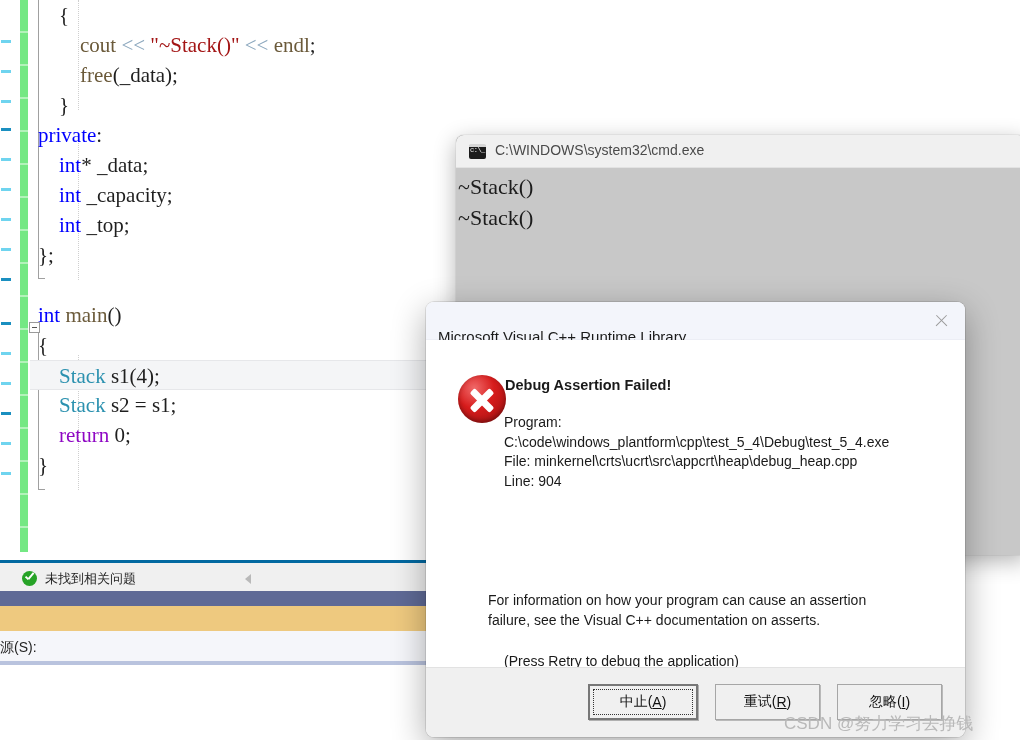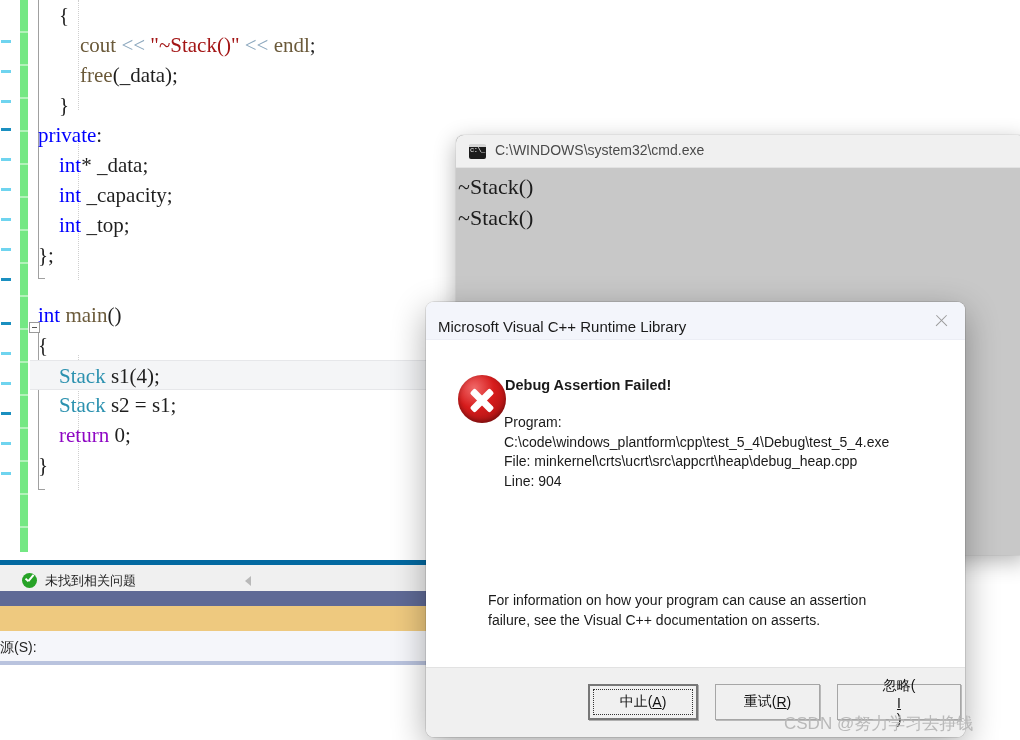--- a/index.html
+++ b/index.html
@@ -79,21 +79,21 @@
     position: absolute; left: 29px; top: 322px; width: 11px; height: 11px;
     border: 1px solid #9a9a9a; background: #fff;
   }
   .collapse-box::after {
     content: ""; position: absolute; left: 2px; top: 4px; width: 5px; height: 1px; background: #555;
   }
 
   
   .err-list {
     position: absolute; left: 0; top: 560px; width: 470px; height: 31px;
-    background: #f0f0f0; border-top: 5px solid #0369a1;
+    background: #f0f0f0; border-top: 3px solid #0369a1;
   }
   .err-ok-icon {
     position: absolute; left: 22px; top: 8px; width: 15px; height: 15px;
     border-radius: 50%; background: #27a327;
   }
   .err-ok-icon::after {
     content: ""; position: absolute; left: 3px; top: 6px; width: 4px; height: 2px;
     background: #fff; transform: rotate(45deg);
   }
   .err-ok-icon::before {
@@ -191,21 +191,21 @@
     border-radius: 8px;
     box-shadow: 0 10px 34px rgba(0,0,0,.33), 0 0 0 1px rgba(0,0,0,.10);
     overflow: hidden;
   }
   .dlg-titlebar {
     position: absolute; left: 0; top: 0; width: 100%; height: 38px;
     background: #f3f5fb;
     border-bottom: 1px solid #eceef5;
   }
   .dlg-title {
-    position: absolute; left: 12px; top: 16px;
+    position: absolute; left: 12px; top: 26px;
     font-size: 15px; color: #1a1a1a;
   }
   .dlg-close {
     position: absolute; right: 10px; top: 8px; width: 26px; height: 22px;
     cursor: pointer;
   }
   .dlg-close::before, .dlg-close::after {
     content: ""; position: absolute; left: 5px; top: 10px;
     width: 15px; height: 1.4px; background: #9a9a9a;
   }
@@ -265,21 +265,21 @@
   .dbtn.default {
     border: 2px solid #777;
     box-shadow: 1px 1px 0 #b0b0b0;
   }
   .dbtn.default .focusring {
     position: absolute; left: 3px; top: 3px; right: 3px; bottom: 3px;
     border: 1px dotted #333;
   }
   .btn-abort  { left: 162px; width: 110px; }
   .btn-retry  { left: 289px; width: 105px; }
-  .btn-ignore { left: 411px; width: 124px; flex-direction: column; }
+  .btn-ignore { left: 411px; width: 105px; }
   .acc { text-decoration: underline; }
 
   .watermark {
     position: absolute; left: 784px; top: 712px;
     font-size: 17px; color: #b9b9b9;
     white-space: nowrap; pointer-events: none;
     font-family: "Liberation Sans", sans-serif;
   }
 </style>
 </head>
@@ -354,20 +354,21 @@
 
     <div class="dlg-body">
       <div class="err-badge"></div>
       <div class="dlg-heading">Debug Assertion Failed!</div>
       <div class="dlg-text">Program:
 C:\code\windows_plantform\cpp\test_5_4\Debug\test_5_4.exe
 File: minkernel\crts\ucrt\src\appcrt\heap\debug_heap.cpp
 Line: 904</div>
       <div class="dlg-info">For information on how your program can cause an assertion
 failure, see the Visual C++ documentation on asserts.</div>
+      <div class="dlg-hint">(Press Retry to debug the application)</div>
     </div>
 
     <div class="dlg-footer">
       <div class="dbtn default btn-abort">
         <span class="focusring"></span>
         <span>中止(</span>
           <span class="acc">A</span>
           <span>)</span>
       </div>
       <div class="dbtn btn-retry">

